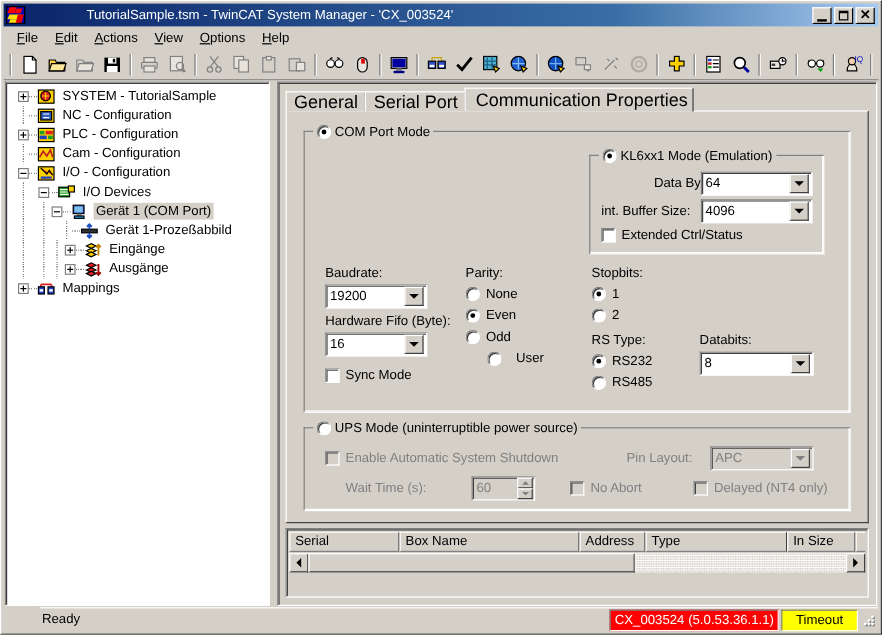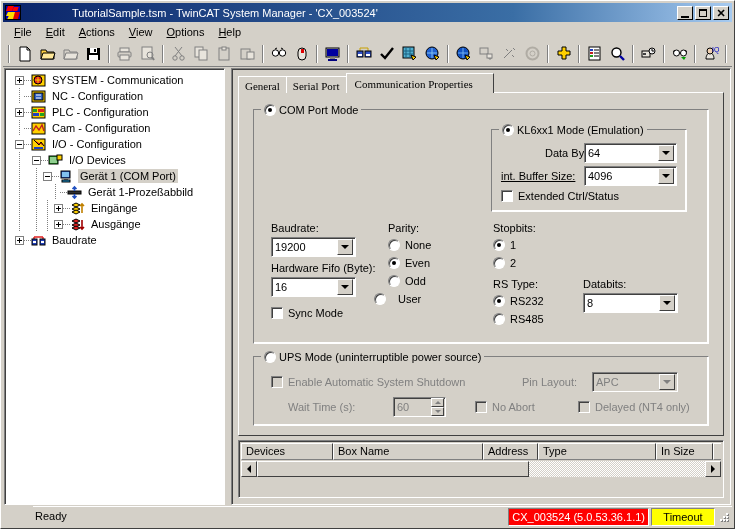--- a/index.html
+++ b/index.html
@@ -130,30 +130,30 @@
     border: 1px solid #808080;
     border-right-color: #ffffff; border-bottom-color: #ffffff;
     box-shadow: inset 1px 1px 0 #404040;
   }
   .tabstrip {
     position: absolute; left: 6px; top: 6px; right: 6px; height: 18px;
     display: flex; align-items: flex-end;
   }
   .tab {
     height: 17px; padding: 1px 6px 0 6px;
-    font-size: 11px; line-height: 16px; color: #000;
+    font-size: 15px; line-height: 16px; color: #000;
     background: #d4d0c8;
     border: 1px solid #ffffff; border-bottom: none;
     border-right-color: #404040;
     margin-right: -1px;
-    position: relative; z-index: 1; font-family: Liberation Serif, serif;
+    position: relative; z-index: 1;
   }
   .tab.active {
     height: 20px; line-height: 18px; margin-top: -3px; z-index: 5;
-    padding: 1px 20px 0 8px;
+    padding: 1px 4px 0 8px;
   }
   .tabbody {
     position: absolute; left: 6px; top: 23px; right: 6px; bottom: 68px;
     background: #d4d0c8;
     border: 1px solid #ffffff; border-right-color: #404040; border-bottom-color: #404040;
   }
 
   
   .grp { position: absolute; border: 1px solid #808080;
     border-right-color: #ffffff; border-bottom-color: #ffffff; }
@@ -527,21 +527,21 @@
           <div class="tspacer" style="width:8px"></div>
           <div class="tbox plus"></div>
           <div class="hdash"></div>
           <div class="ticon">
             <svg width="16" height="15">
                 <rect x="1" y="2" width="13" height="11" fill="#ffd000" stroke="#000"></rect>
                 <circle cx="7" cy="7" r="4" fill="#e02020" stroke="#000"></circle>
                 <path d="M7 4v6M4 7h6" stroke="#ffd000"></path>
               </svg>
           </div>
-          <div class="tlabel">SYSTEM - Communication</div>
+          <div class="tlabel">SYSTEM - TutorialSample</div>
         </div>
 
         <div class="trow">
           <div class="tspacer" style="width:8px"></div>
           <div class="dots"></div>
           <div class="hdash"></div>
           <div class="ticon">
             <svg width="16" height="15">
                 <rect x="1" y="2" width="13" height="11" fill="#ffd000" stroke="#000"></rect>
                 <rect x="3" y="4" width="9" height="7" fill="#3060c0" stroke="#000"></rect>
@@ -696,21 +696,21 @@
           <div class="hdash"></div>
           <div class="ticon">
             <svg width="16" height="15">
                 <path d="M3 4h9M3 4v2M12 4v2" stroke="#e02020" fill="none" stroke-width="1.4"></path>
                 <rect x="1" y="6" width="5" height="6" fill="#2040c0" stroke="#000"></rect>
                 <rect x="9" y="6" width="5" height="6" fill="#2040c0" stroke="#000"></rect>
                 <rect x="2" y="8" width="3" height="2" fill="#fff"></rect>
                 <rect x="10" y="8" width="3" height="2" fill="#fff"></rect>
               </svg>
           </div>
-          <div class="tlabel">Baudrate</div>
+          <div class="tlabel">Mappings</div>
         </div>
 
       </div>
     </div>
 
     <div class="rightpanel">
 
       <div class="tabstrip">
         <div class="tab">General</div>
         <div class="tab">Serial Port</div>
@@ -735,21 +735,21 @@
             </div>
             <div class="row" style="left:9px; top:17px;padding-left:44px;">
               <span class="lbl">Data Bytes:</span>
             </div>
             <div class="combo" style="left:92px; top:13px; width:93px;">
               <span class="cval">64</span>
               <span class="cbtn">
                   <i class="arrowdn"></i>
                 </span>
             </div>
-            <div class="row" style="left:9px; top:40px;text-decoration:underline;">
+            <div class="row" style="left:9px; top:40px;">
               <span class="lbl">int. Buffer Size:</span>
             </div>
             <div class="combo" style="left:92px; top:36px; width:93px;">
               <span class="cval">4096</span>
               <span class="cbtn">
                   <i class="arrowdn"></i>
                 </span>
             </div>
             <div class="row" style="left:9px; top:60px;">
               <span class="chk"></span>
@@ -790,21 +790,21 @@
             <span class="lbl">None</span>
           </div>
           <div class="row" style="left:134px; top:147px;">
             <span class="radio on"></span>
             <span class="lbl">Even</span>
           </div>
           <div class="row" style="left:134px; top:165px;">
             <span class="radio"></span>
             <span class="lbl">Odd</span>
           </div>
-          <div class="row" style="left:120px; top:183px;gap:12px;">
+          <div class="row" style="left:152px; top:183px;gap:12px;">
             <span class="radio"></span>
             <span class="lbl">User</span>
           </div>
 
           <div class="row" style="left:239px; top:112px;">
             <span class="lbl">Stopbits:</span>
           </div>
           <div class="row" style="left:239px; top:129px;">
             <span class="radio on"></span>
             <span class="lbl">1</span>
@@ -882,21 +882,21 @@
           <div class="row" style="left:324px; top:44px;">
             <span class="chk dis"></span>
             <span class="lbl dis">Delayed (NT4 only)</span>
           </div>
         </div>
 
       </div>
 
       <div class="listarea">
         <div class="listhdr">
-          <div class="hcell" style="width:92px">Devices</div>
+          <div class="hcell" style="width:92px">Serial</div>
           <div class="hcell" style="width:150px">Box Name</div>
           <div class="hcell" style="width:55px">Address</div>
           <div class="hcell" style="width:118px">Type</div>
           <div class="hcell" style="width:57px">In Size</div>
           <div class="hcell" style="width:14px"></div>
         </div>
         <div class="hscroll">
           <div class="sbtn">
               <i class="arrowl"></i>
             </div>

